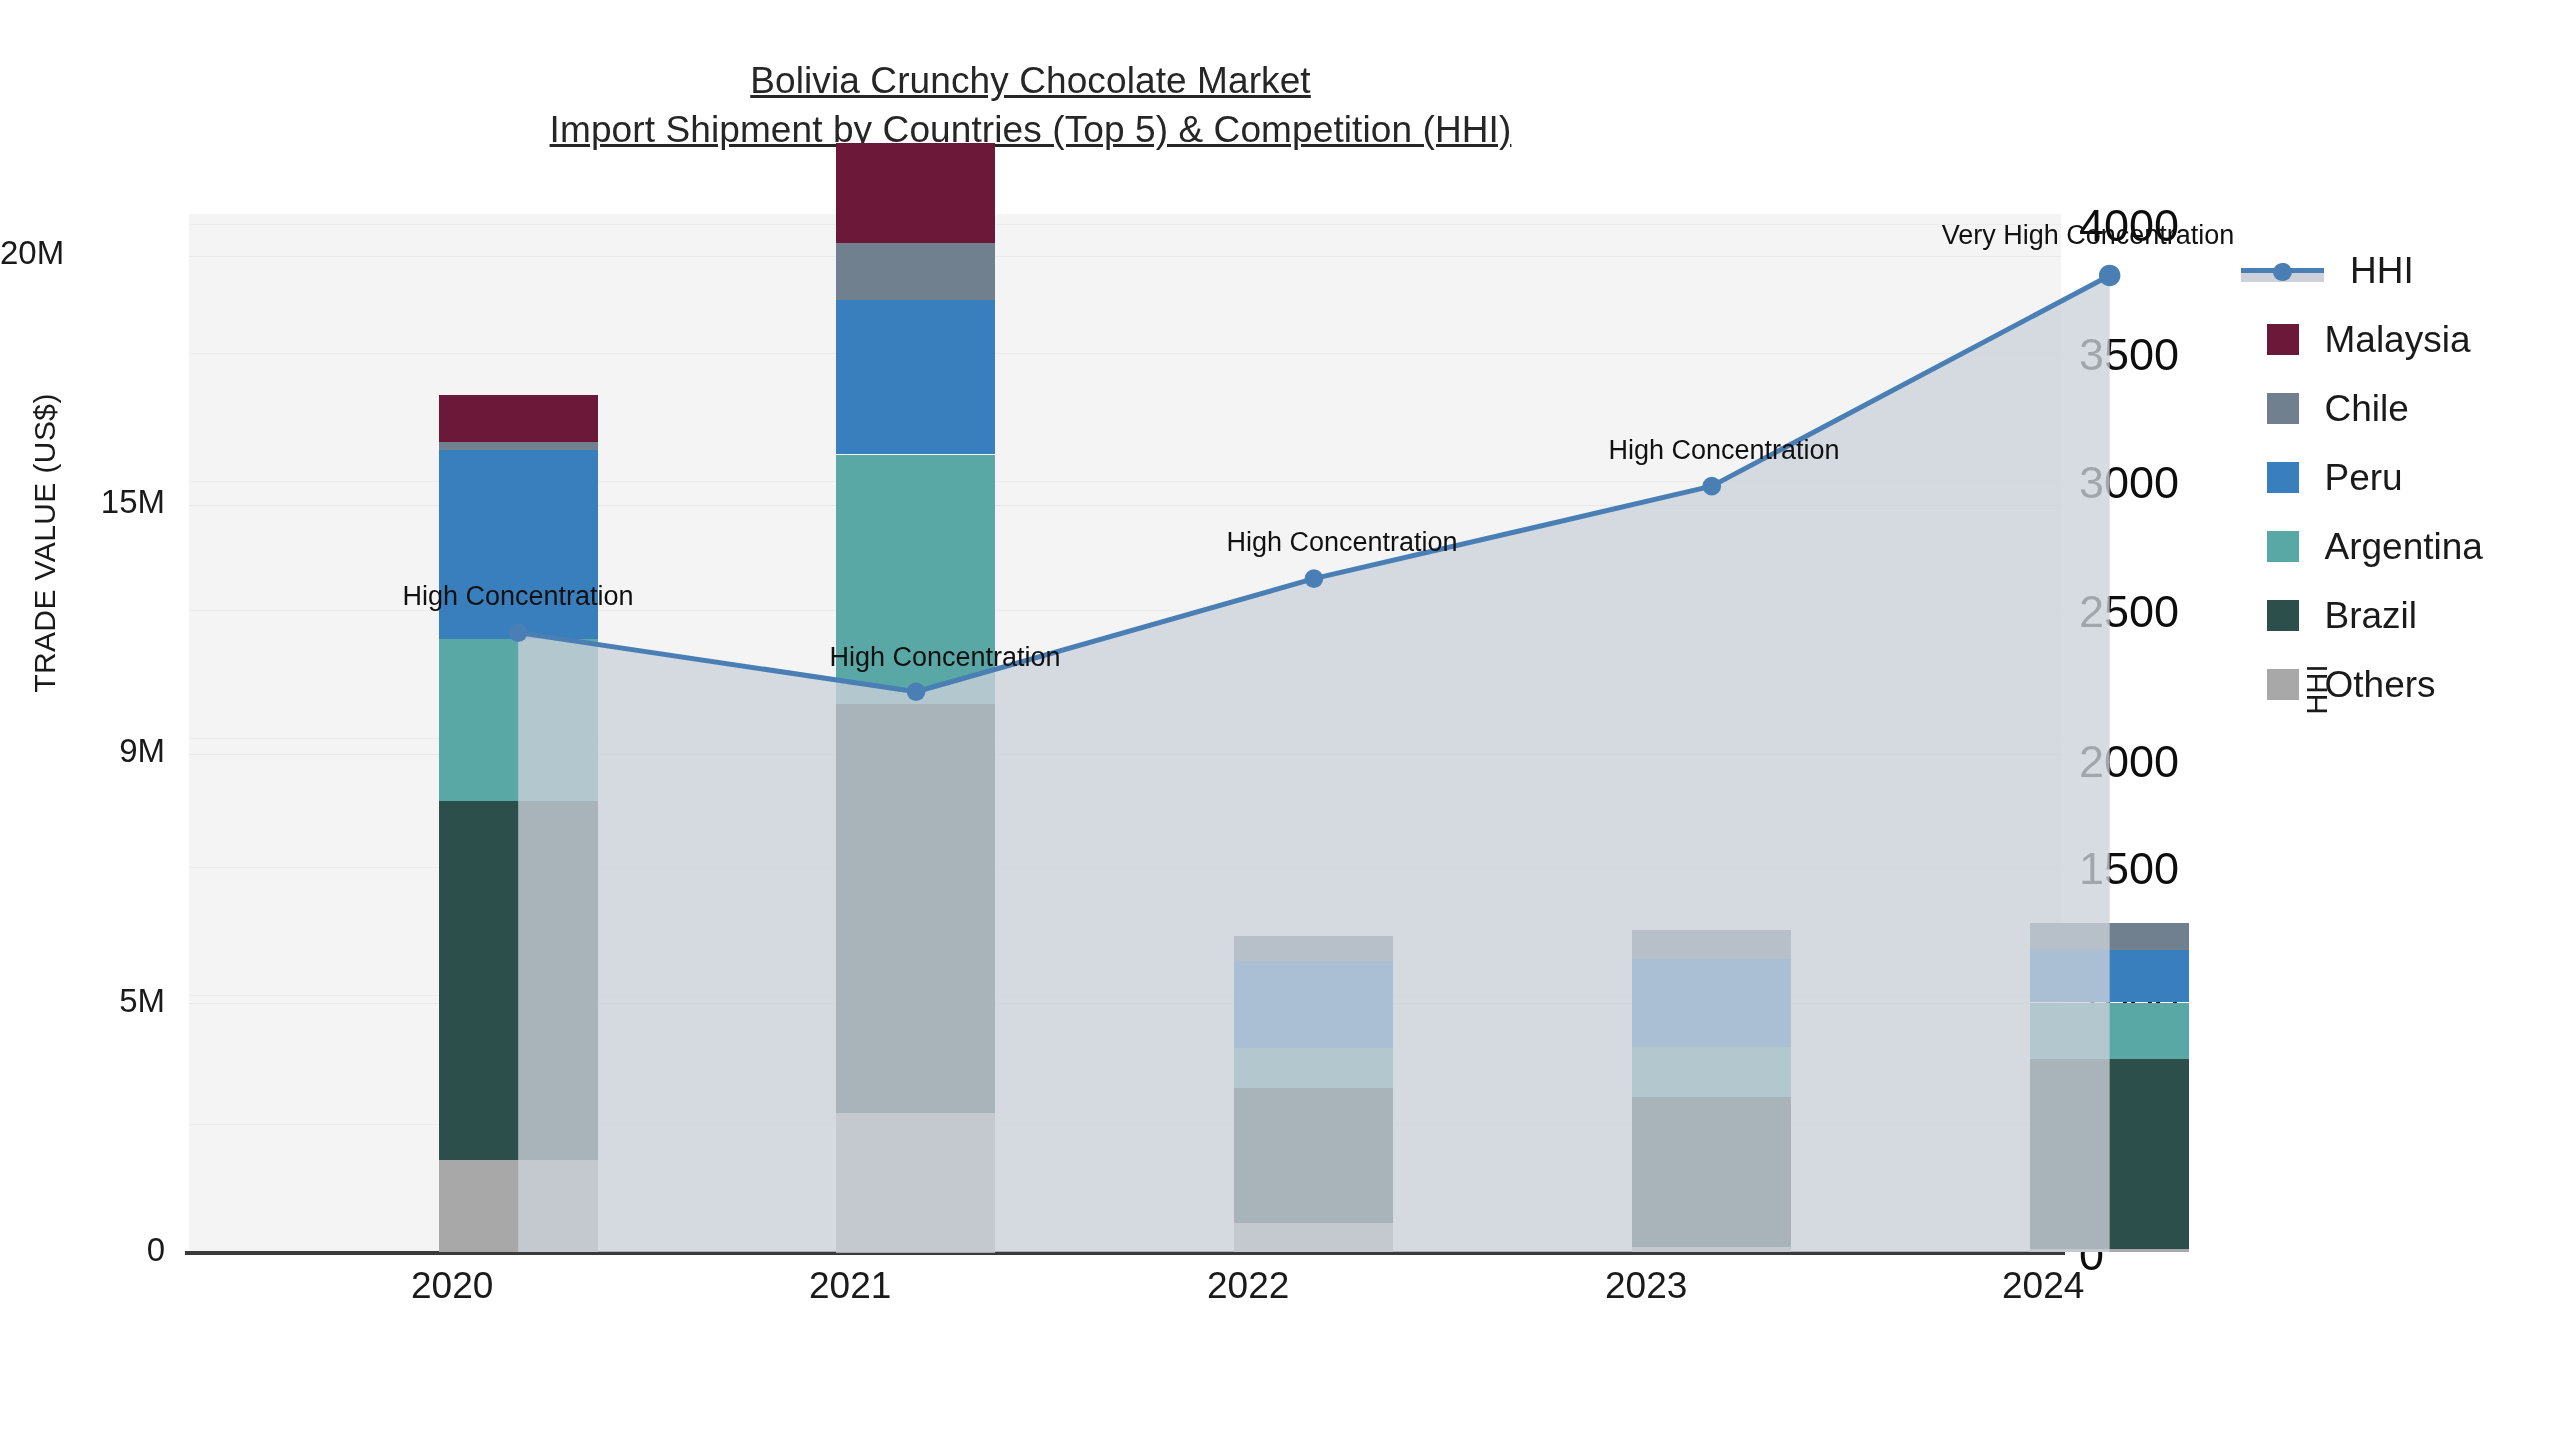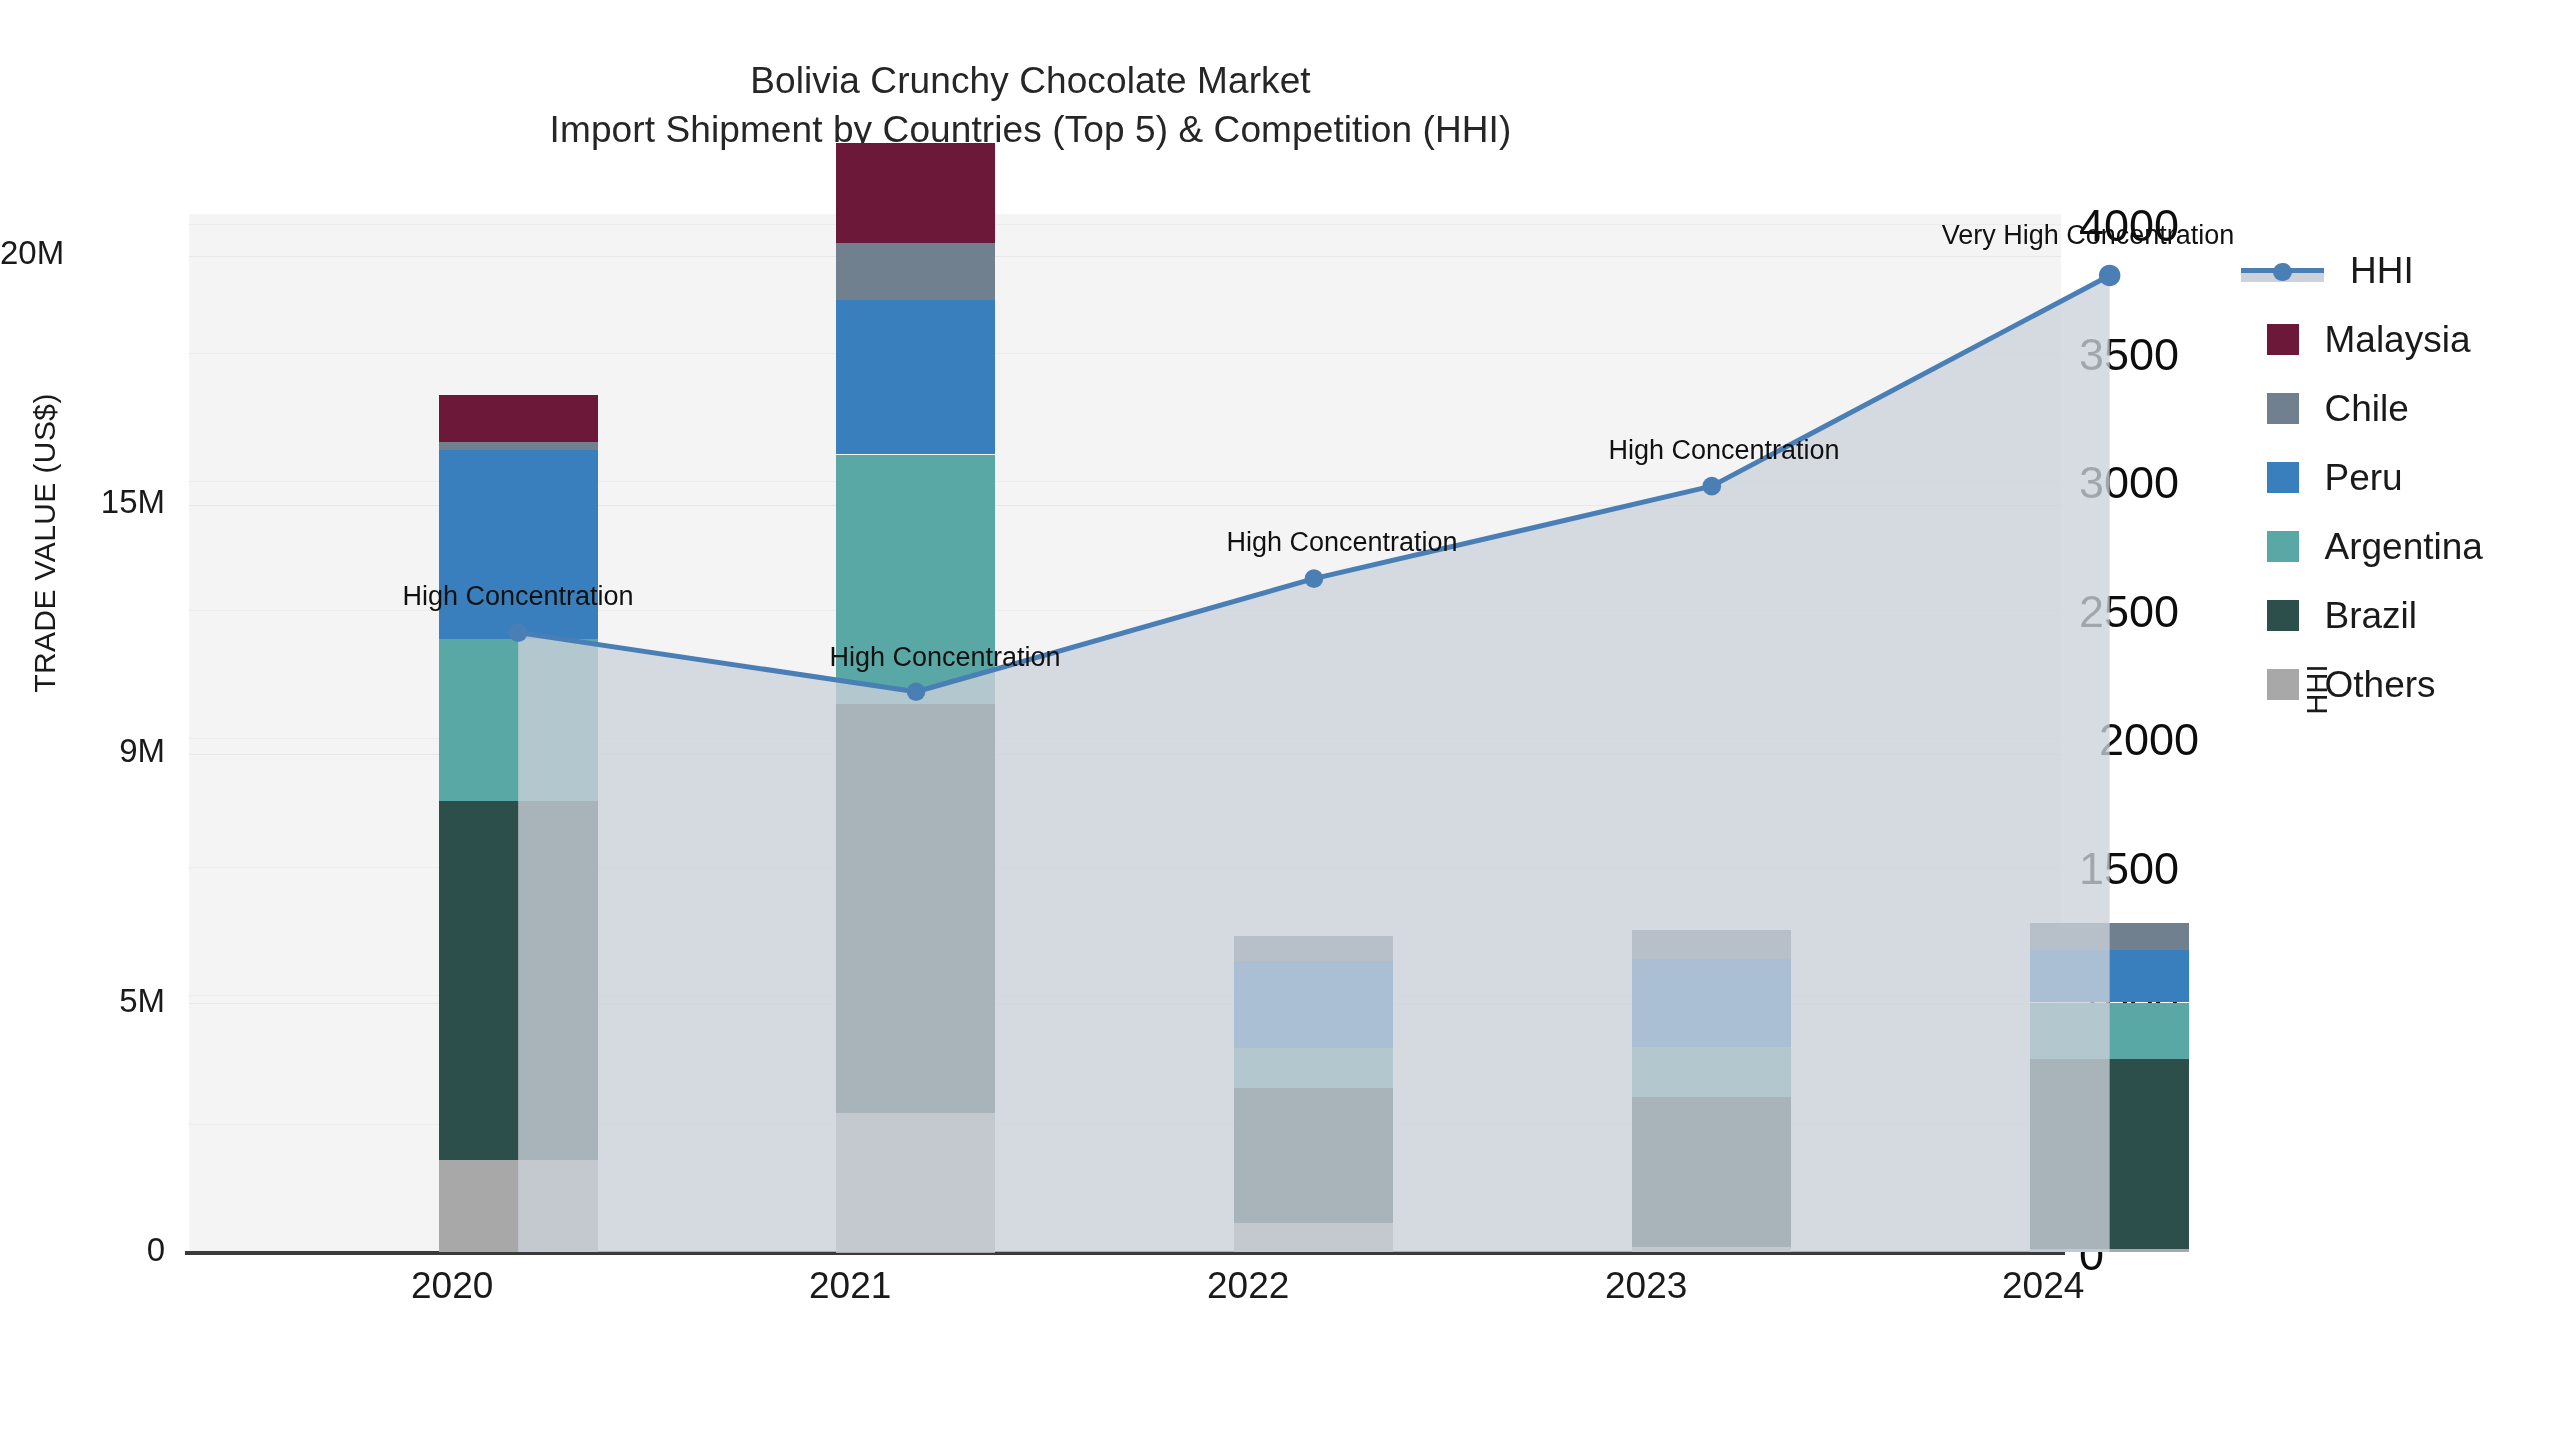--- a/index.html
+++ b/index.html
@@ -14,21 +14,21 @@
   #figure{position:absolute;inset:0;}
 
   
   .title-block{
     position:absolute;left:0;top:57px;width:2061px;
     text-align:center;
     font-size:37px;line-height:1.32;
     color:#262626;font-weight:400;
     letter-spacing:0.1px;
   }
-  .title-line{display:block;}
+  .title-line{display:block;text-decoration:underline;}
 
   
   #plot{
     position:absolute;left:189px;top:214px;
     width:1872px;height:1038px;
     background:#f4f4f4;
   }
   .gridline{position:absolute;left:0;width:100%;height:1.4px;background:#e8e8e8;}
   .gridline.right{background:#ececec;}
 
@@ -202,21 +202,21 @@
 
 <div class="ytick-left" style="right: auto; left: 0px; width: 165px; text-align: right; top: 1231px;">0</div>
     <div class="ytick-left" style="right: auto; left: 0px; width: 165px; text-align: right; top: 982px;">5M</div>
     <div class="ytick-left" style="right: auto; left: 0px; width: 165px; text-align: right; top: 732px;">9M</div>
     <div class="ytick-left" style="right: auto; left: 0px; width: 165px; text-align: right; top: 483px;">15M</div>
     <div class="ytick-left" style="right: auto; left: 0px; width: 165px; top: 234px;">20M</div>
     <div class="ytick-right" style="left: 2079px; top: 1229px;">0</div>
     <div class="ytick-right" style="left: 2079px; top: 1100px;">500</div>
     <div class="ytick-right" style="left: 2079px; top: 972px;">1000</div>
     <div class="ytick-right" style="left: 2079px; top: 843px;">1500</div>
-    <div class="ytick-right" style="left: 2079px; top: 714px; margin-left: 20px;">2000</div>
+    <div class="ytick-right" style="left: 2079px; top: 736px;">2000</div>
     <div class="ytick-right" style="left: 2079px; top: 586px;">2500</div>
     <div class="ytick-right" style="left: 2079px; top: 457px;">3000</div>
     <div class="ytick-right" style="left: 2079px; top: 329px;">3500</div>
     <div class="ytick-right" style="left: 2079px; top: 200px;">4000</div>
     <div class="xtick" style="left: 518px;">2020</div>
     <div class="xtick" style="left: 916px;">2021</div>
     <div class="xtick" style="left: 1314px;">2022</div>
     <div class="xtick" style="left: 1712px;">2023</div>
     <div class="xtick" style="left: 2109px;">2024</div>
     <div class="bar-seg" style="left: 439px; top: 1160px; width: 159px; height: 92px; background: rgb(168, 168, 168);"></div>

